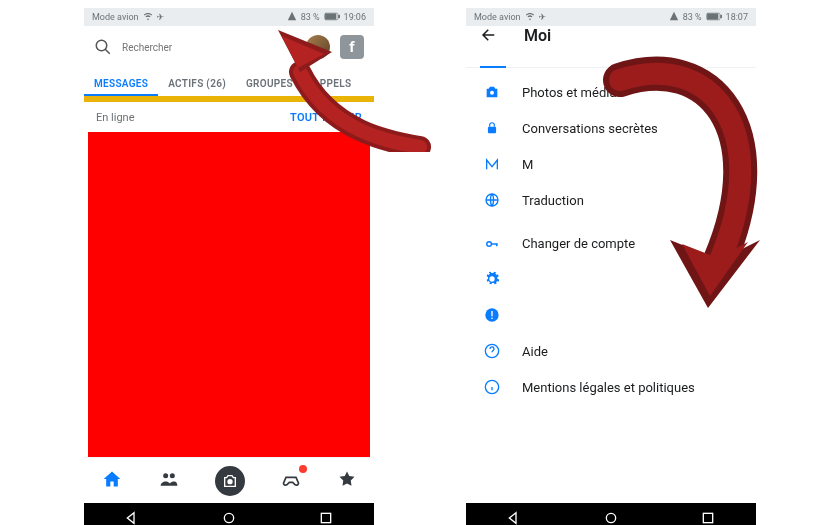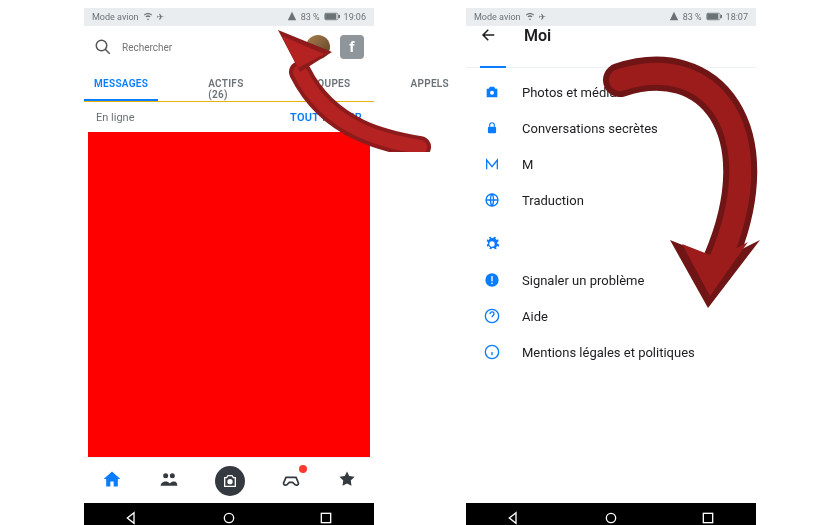--- a/index.html
+++ b/index.html
@@ -13,21 +13,21 @@
   .status-left { display: flex; gap: 4px; align-items: center; }
   .status-right { display: flex; gap: 4px; align-items: center; }
 
   
   .search-row { height: 42px; display: flex; align-items: center; padding: 0 10px; gap: 10px; }
   .search-icon { width: 18px; height: 18px; color: #555; }
   .search-input { flex: 1; border: none; outline: none; font-size: 10px; color: #c2410c; background: transparent; }
   .avatar { width: 24px; height: 24px; border-radius: 50%; background: linear-gradient(135deg,#a9804f,#5c4025); }
   .fb-square { width: 24px; height: 24px; background: #8e959b; border-radius: 4px; color: #fff; font-weight: bold; font-size: 15px; display: flex; align-items: center; justify-content: center; }
 
-  .tabs { display: flex; height: 34px; border-bottom: 1px solid #eab308; gap: 40px; }
+  .tabs { display: flex; height: 34px; border-bottom: 6px solid #eab308; }
   .tab { font-size: 10px; font-weight: 600; color: #6b7277; padding: 10px 10px 0 10px; letter-spacing: 0.3px; }
   .tab.active { color: #0a7cff; border-bottom: 2px solid #0a7cff; }
 
   .subrow { display: flex; justify-content: space-between; height: 30px; align-items: center; padding: 0 12px; font-size: 11px; }
   .sub-left { color: #6b7277; }
   .sub-right { color: #0a7cff; font-weight: 600; letter-spacing: 0.3px; }
 
   .redacted { margin: 0 4px; background: #ff0000; flex: 1; }
 
   .bottom-nav { height: 46px; display: flex; justify-content: space-around; align-items: center; border-top: 1px solid #f0f2f4; }
@@ -241,34 +241,43 @@
             <path d="M3 12h18M12 3c3 3 3 15 0 18M12 3c-3 3-3 15 0 18"></path>
           </svg>
         </span>
       <span>Traduction</span>
     </div>
 
     <div class="settings-divider"></div>
 
     <div class="setting-item">
       <span class="ic">
+          <svg width="18" height="14" viewBox="0 0 24 24" fill="none" stroke="currentColor" stroke-width="2.5">
+            <circle cx="7" cy="12" r="4"></circle>
+            <path d="M11 12h11M20 12v4"></path>
+          </svg>
+        </span>
+      <span>Changer de compte</span>
+      <span class="setting-row-chev">▶</span>
+    </div>
+    <div class="setting-item">
+      <span class="ic">
           <svg width="16" height="16" viewBox="0 0 24 24" fill="currentColor">
             <path d="M12 8a4 4 0 100 8 4 4 0 000-8zm9 4l2 1-1 3-2-1a9 9 0 01-2 2l1 2-3 1-1-2a9 9 0 01-3 0l-1 2-3-1 1-2a9 9 0 01-2-2l-2 1-1-3 2-1a9 9 0 010-3l-2-1 1-3 2 1a9 9 0 012-2L7 2l3-1 1 2a9 9 0 013 0l1-2 3 1-1 2a9 9 0 012 2l2-1 1 3-2 1a9 9 0 010 3z"></path>
           </svg>
         </span>
     </div>
     <div class="setting-item">
       <span class="ic">
           <svg width="16" height="16" viewBox="0 0 24 24" fill="currentColor">
             <circle cx="12" cy="12" r="10"></circle>
             <rect x="11" y="6" width="2" height="8" fill="#fff"></rect>
             <rect x="11" y="16" width="2" height="2" fill="#fff"></rect>
           </svg>
         </span>
-      <span>Signaler un problème</span>
     </div>
     <div class="setting-item">
       <span class="ic">
           <svg width="16" height="16" viewBox="0 0 24 24" fill="none" stroke="currentColor" stroke-width="2">
             <circle cx="12" cy="12" r="10"></circle>
             <path d="M9 9a3 3 0 115 2c-1 1-2 1-2 3M12 18h0"></path>
           </svg>
         </span>
       <span>Aide</span>
     </div>

